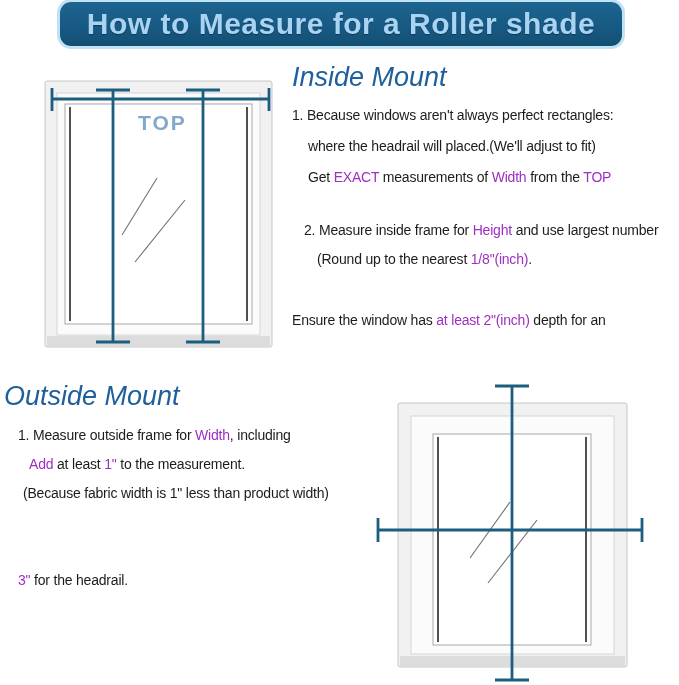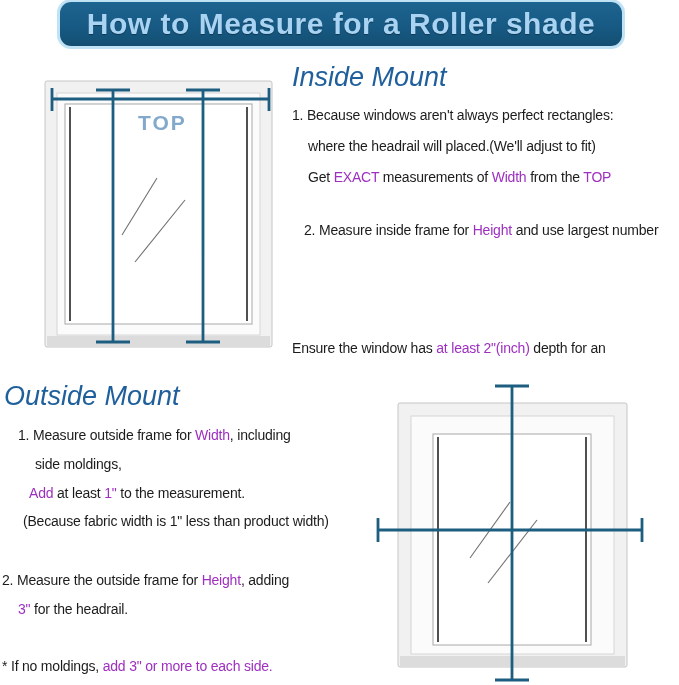--- a/index.html
+++ b/index.html
@@ -29,21 +29,21 @@
     white-space:nowrap;
   }
   .h-inside{left:292px;top:62px;}
   .h-outside{left:4px;top:381px;}
   
   .block{position:absolute;font-size:14px;letter-spacing:-0.2px;}
   .rich-line{white-space:nowrap;}
   .purple{color:var(--purple,#9e2fc0);}
   .b-in-item1{left:292px;top:100px;line-height:31px;}
   .b-in-item2{left:292px;top:216px;line-height:29px;margin-left:12px;}
-  .b-in-note {left:292px;top:306px;line-height:28.5px;margin-top:28px;}
+  .b-in-note {left:292px;top:306px;line-height:28.5px;}
   .b-out-item1{left:2px;top:421px;line-height:28.8px;margin-left:16px;}
   .b-out-item2{left:2px;top:566px;line-height:28.5px;}
   .b-footnote{left:2px;top:655px;line-height:22px;}
   
   .win-svg{position:absolute;}
   .win1{left:40px;top:78px;}
   .win2{left:370px;top:380px;}
   .frame-outer{fill:#f1f1f1;stroke:#c6c6c6;stroke-width:1;}
   .frame-inner{fill:#fbfbfb;stroke:#d6d6d6;stroke-width:1;}
   .frame-shadow{fill:#dcdcdc;}
@@ -96,38 +96,34 @@
   <div class="top-label">TOP</div>
 
   <div class="mount-heading h-inside">Inside Mount</div>
   <div class="block b-in-item1">
       <div class="rich-line"><span>1. Because windows aren't always perfect rectangles:</span></div>
       <div class="rich-line" style="padding-left: 16px;"><span>where the headrail will placed.(We'll adjust to fit)</span></div>
       <div class="rich-line" style="padding-left: 16px;"><span>Get </span><span class="purple">EXACT</span><span> measurements of </span><span class="purple">Width</span><span> from the </span><span class="purple">TOP</span></div>
     </div>
   <div class="block b-in-item2">
       <div class="rich-line"><span>2. Measure inside frame for </span><span class="purple">Height</span><span> and use largest number</span></div>
+      <div class="rich-line" style="padding-left: 13px;"><span>(Round up to the nearest </span><span class="purple">1/8"(inch)</span><span>.</span></div>
     </div>
   <div class="block b-in-note">
       <div class="rich-line"><span>Ensure the window has </span><span class="purple">at least 2"(inch)</span><span> depth for an</span></div>
     </div>
 
   <div class="mount-heading h-outside">Outside Mount</div>
   <div class="block b-out-item1">
       <div class="rich-line"><span>1. Measure outside frame for </span><span class="purple">Width</span><span>, including</span></div>
-      <div class="rich-line" style="padding-left: 17px;"><span>side moldings,</span></div>
       <div class="rich-line" style="padding-left: 11px;"><span class="purple">Add</span><span> at least </span><span class="purple">1"</span><span> to the measurement.</span></div>
       <div class="rich-line" style="padding-left: 5px;"><span>(Because fabric width is 1" less than product width)</span></div>
     </div>
   <div class="block b-out-item2">
-      <div class="rich-line"><span>2. Measure the outside frame for </span><span class="purple">Height</span><span>, adding</span></div>
       <div class="rich-line" style="padding-left: 16px;"><span class="purple">3"</span><span>  for the headrail.</span></div>
-    </div>
-  <div class="block b-footnote">
-      <div class="rich-line"><span>* If no moldings, </span><span class="purple">add 3" or more to each side.</span></div>
     </div>
 
   <svg class="win-svg win2" width="282" height="305" viewBox="0 0 282 305">
     <g>
       <rect class="frame-outer" x="28" y="23" width="229" height="264" rx="2"></rect>
       <rect class="frame-shadow" x="30" y="276" width="225" height="10"></rect>
       <rect class="frame-inner" x="41" y="36" width="203" height="238"></rect>
       <rect class="glass" x="63" y="54" width="158" height="211"></rect>
       <line class="sash" x1="68" y1="57" x2="68" y2="262"></line>
       <line class="sash" x1="216" y1="57" x2="216" y2="262"></line>

